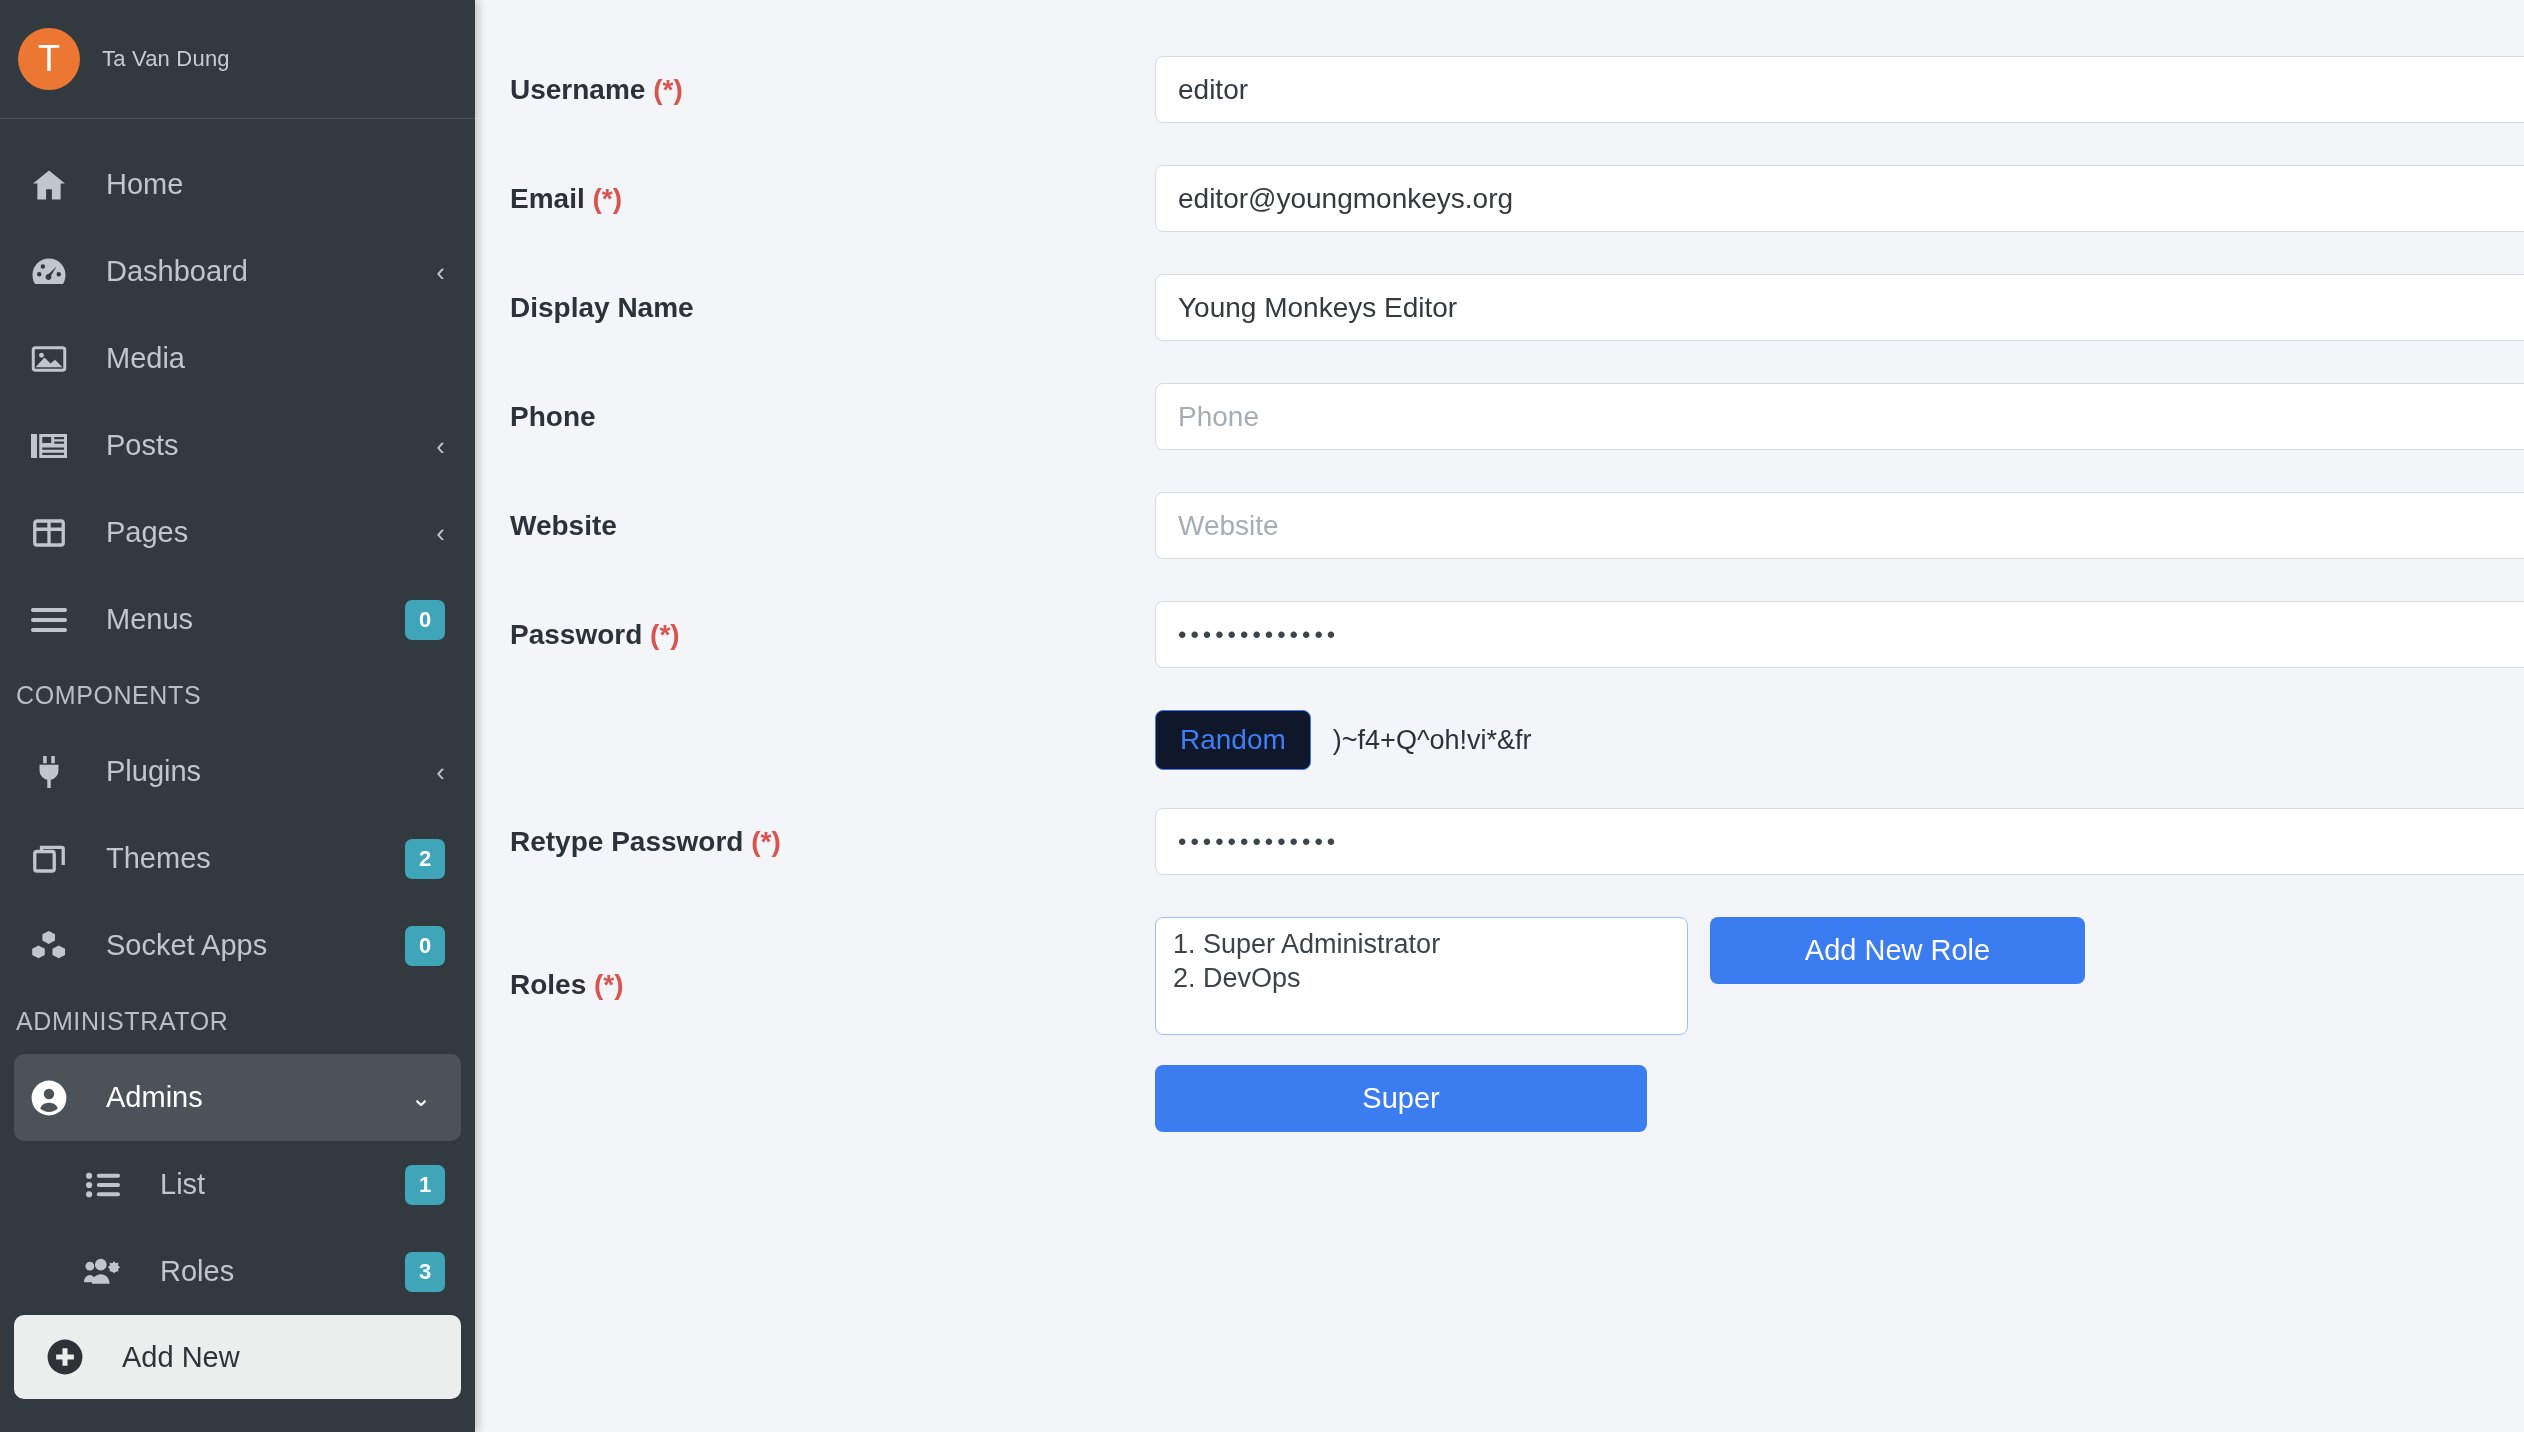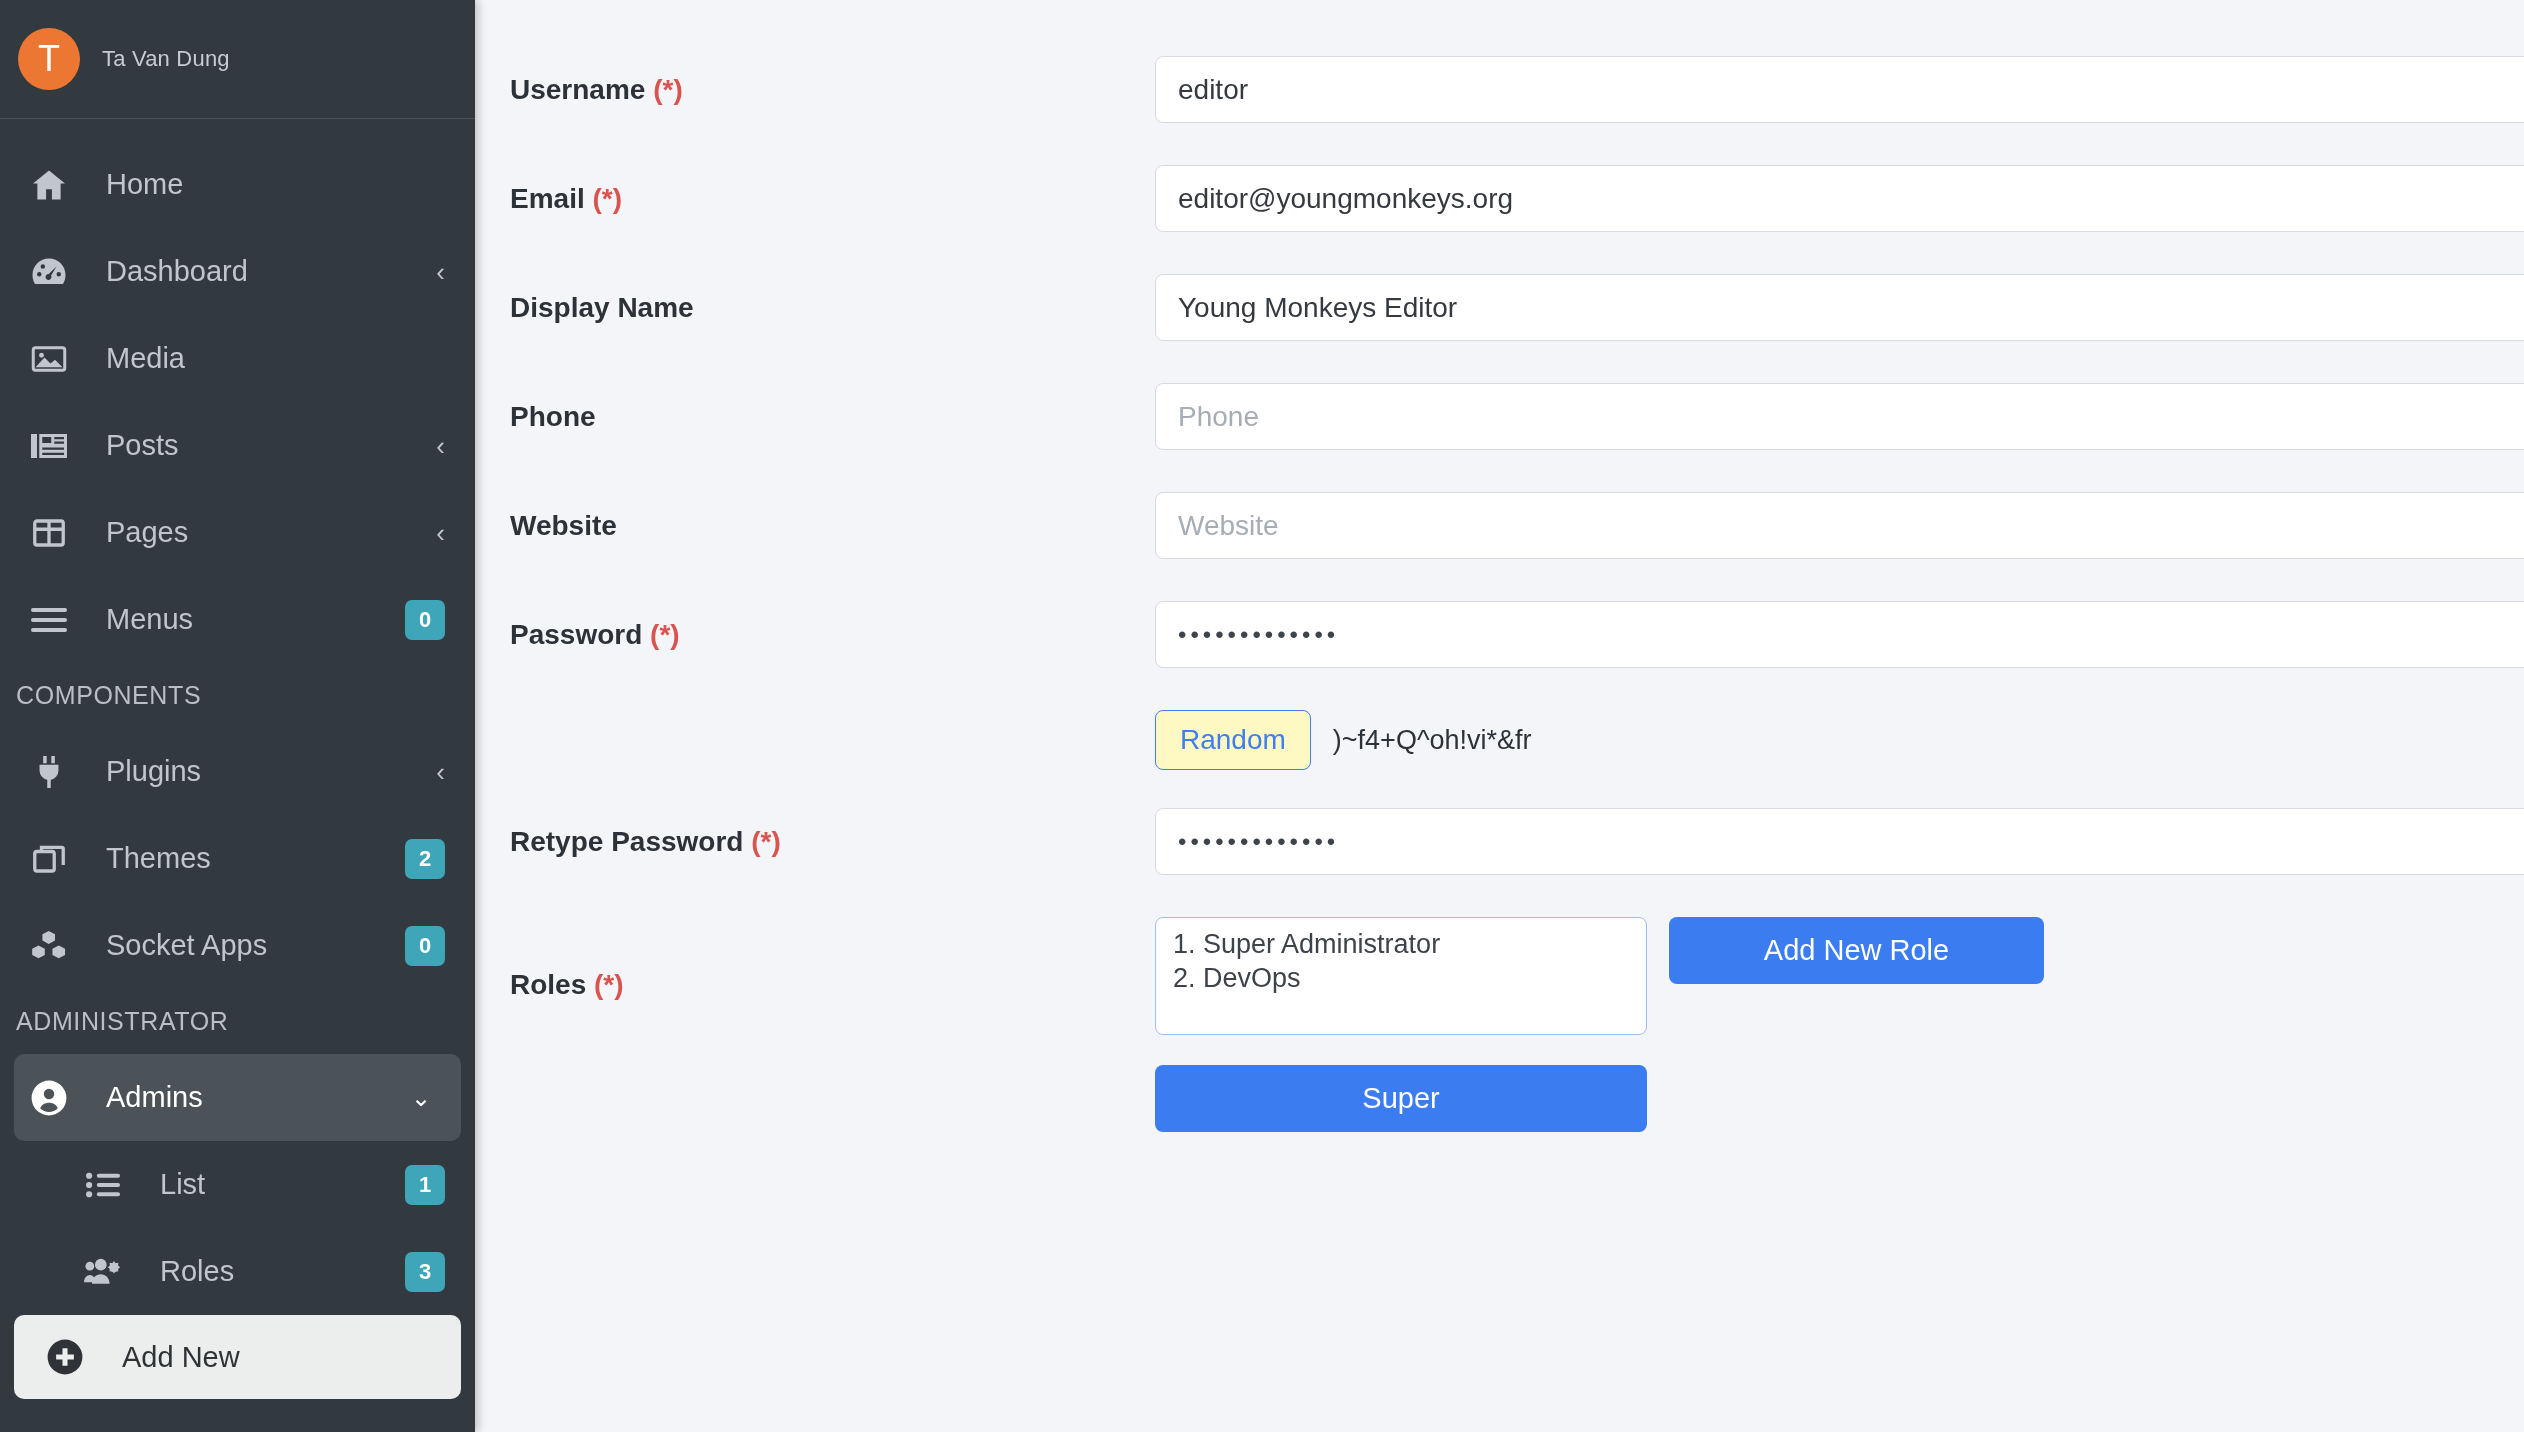--- a/index.html
+++ b/index.html
@@ -195,42 +195,42 @@
     padding: 0 22px;
     letter-spacing: 4px;
     font-size: 24px;
     color: #3d444b;
   }
 
   .row.randomrow { min-height: 60px; margin-bottom: 38px; }
   .btn-random {
     height: 60px;
     padding: 16px 24px;
-    background: #fef9c3;
+    background: #0f172a;
     border: 1px solid #3f7ef4;
     color: #3f7ef4;
     border-radius: 8px;
     font-size: 28px;
     font-family: "Liberation Sans", sans-serif;
     cursor: pointer;
     display: flex;
     align-items: center;
   }
   .random-text {
     margin-left: 22px;
     font-size: 27px;
     color: #2c3238;
     white-space: nowrap;
   }
 
   .row.roles { align-items: center; min-height: 118px; margin-bottom: 30px; }
   .row.roles .label { padding-top: 18px; }
 
   .roles-box {
-    width: 492px;
+    width: 533px;
     height: 118px;
     background: #ffffff;
     border: 1px solid #9ec0f3;
     border-radius: 8px;
     padding: 9px 0 0 0;
     overflow: hidden;
   }
   .role-opt {
     font-size: 27px;
     color: #3c434a;

